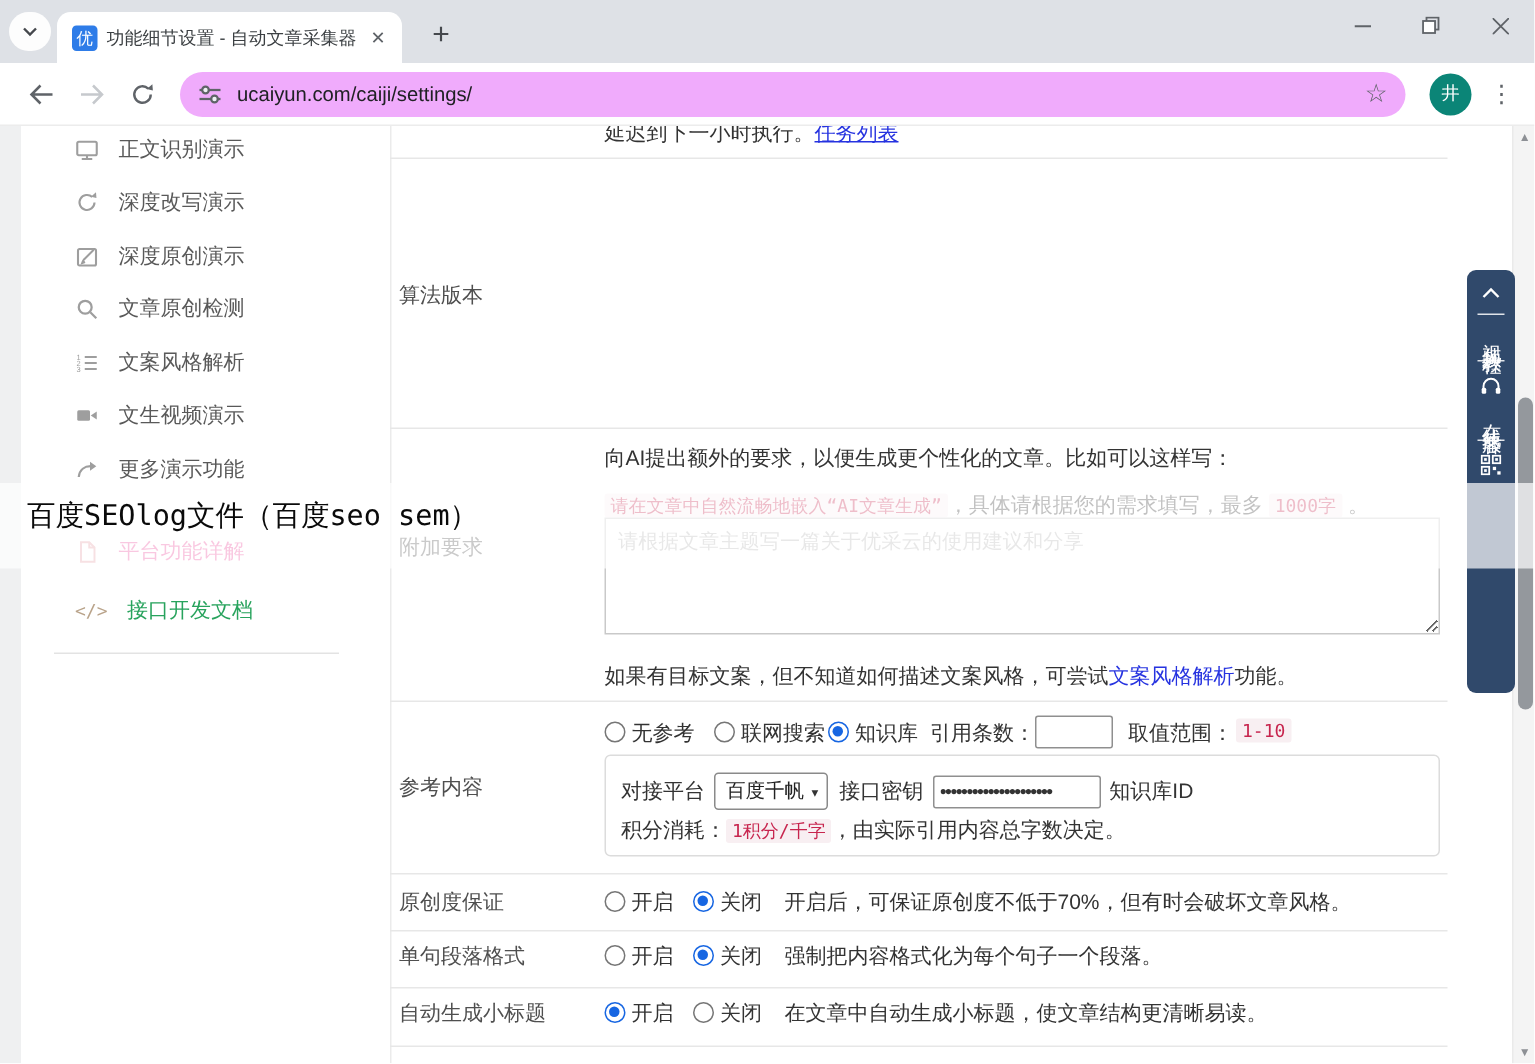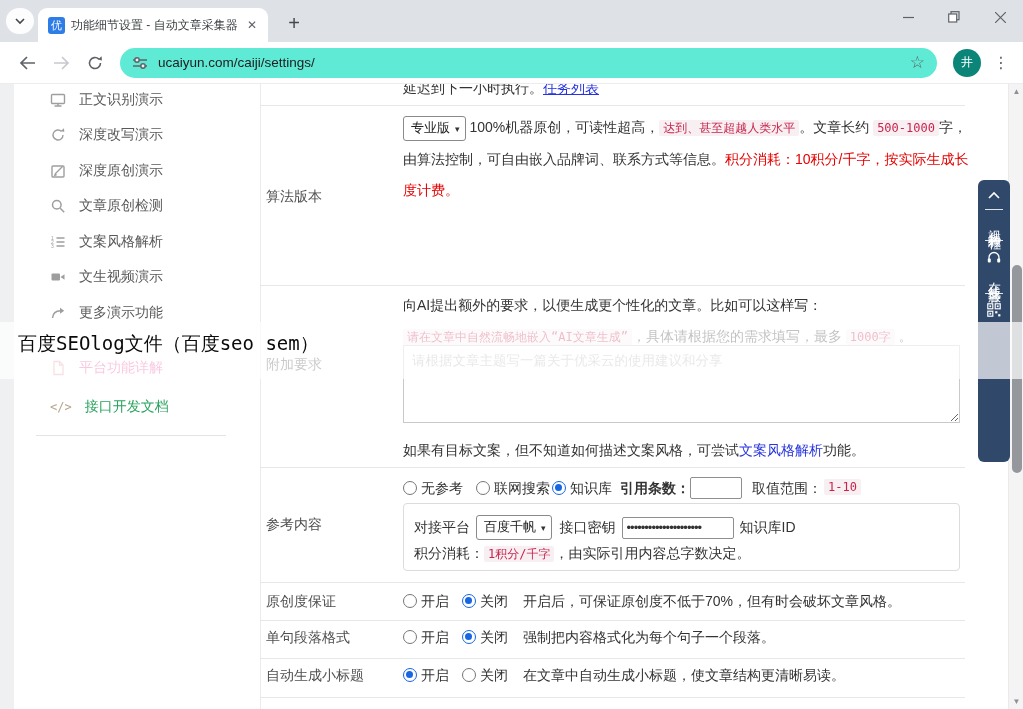--- a/index.html
+++ b/index.html
@@ -13,21 +13,21 @@
   .tab { position:absolute; left:38px; top:8px; width:230px; height:34px; background:#fff; border-radius:9px 9px 0 0; display:flex; align-items:center; padding:0 8px 0 10px; }
   .favicon { width:17px; height:17px; background:#2e7ce8; border-radius:3px; color:#fff; font-size:11px; display:flex; align-items:center; justify-content:center; flex:0 0 auto; }
   .tab-title { flex:1; font-size:12px; color:#3c4043; white-space:nowrap; overflow:hidden; margin:0 6px; }
   .tab-close { flex:0 0 auto; font-size:12px; color:#5f6368; padding:0 3px; }
   .newtab { position:absolute; left:280px; top:9px; width:28px; height:28px; font-size:20px; color:#45484d; display:flex; align-items:center; justify-content:center; }
   .win-controls { position:absolute; right:0; top:0; height:34px; display:flex; }
   .win-btn { width:46px; height:34px; display:flex; align-items:center; justify-content:center; }
 
   .toolbar { height:42px; background:#fff; display:flex; align-items:center; padding:0 10px; position:relative; border-bottom:1px solid #ececec; }
   .nav-ic { width:34px; height:34px; display:flex; align-items:center; justify-content:center; }
-  .omnibox { flex:1; height:30px; background:#5eead4; border-radius:15px; margin:0 8px; display:flex; align-items:center; padding:0 12px; }
+  .omnibox { flex:1; height:30px; background:#f0abfc; border-radius:15px; margin:0 8px; display:flex; align-items:center; padding:0 12px; }
   .omni-url { font-size:13.5px; color:#202124; flex:1; margin-left:10px; }
   .avatar { width:28px; height:28px; border-radius:50%; background:#0b8577; color:#fff; font-size:12px; display:flex; align-items:center; justify-content:center; margin:0 8px; }
   .menu-dots { font-size:16px; color:#5f6368; width:24px; text-align:center; }
 
   
   .page { position:relative; width:1023px; height:625px; background:#fff; overflow:hidden; }
   .edge-strip { position:absolute; left:0; top:0; width:14px; height:625px; background:#eff0f1; }
   .vline { position:absolute; left:260px; top:0; width:1px; height:625px; background:#ebebeb; }
   .hline { position:absolute; left:260px; width:705px; height:1px; background:#e7e7e7; }
   .side-div { position:absolute; left:36px; width:190px; height:1px; background:#e3e3e3; }
@@ -216,41 +216,37 @@
       <span>接口开发文档</span>
     </div>
     <div class="side-div" style="top:351px;"></div>
 
     <div class="para" style="left:403px; top:-6px; width:560px; line-height:20px;">
       <span>延迟到下一小时执行。</span><a class="blue-link" style="text-decoration:underline;cursor:pointer;">任务列表</a>
     </div>
     <div class="hline" style="top:21px;"></div>
 
     <div class="flabel" style="top:104px;">算法版本</div>
-    <div class="para" style="left:403px; top:28px; width:566px;">
-      <span class="sel"><span>专业版</span><span class="car">▾</span></span>
-      <span>100%机器原创，可读性超高，</span><span class="codetag">达到、甚至超越人类水平</span><span>。文章长约 </span><span class="codetag">500-1000</span><span>字，由算法控制，可自由嵌入品牌词、联系方式等信息。</span><span class="red">积分消耗：10积分/千字，按实际生成长度计费。</span>
-    </div>
     <div class="hline" style="top:201px;"></div>
 
     <div class="flabel" style="top:272px;">附加要求</div>
     <div class="para" style="left:403px; top:206px; width:566px;">
       <span>向AI提出额外的要求，以便生成更个性化的文章。比如可以这样写：</span><span class="codetag">请在文章中自然流畅地嵌入“AI文章生成”</span><span>，具体请根据您的需求填写，最多 </span><span class="codetag">1000字</span><span> 。</span>
     </div>
     <textarea class="note-area" placeholder="请根据文章主题写一篇关于优采云的使用建议和分享" style=""></textarea>
     <div class="para" style="left:403px; top:356px; width:566px; line-height:20px;">
       <span>如果有目标文案，但不知道如何描述文案风格，可尝试</span><a class="blue-link" style="cursor:pointer;">文案风格解析</a><span>功能。</span>
     </div>
     <div class="hline" style="top:383px;"></div>
 
     <div class="flabel" style="top:432px;">参考内容</div>
     <span class="ropt" style="left:403px; top:396px;"><span class="radio"></span><span>无参考</span></span>
     <span class="ropt" style="left:476px; top:396px;"><span class="radio"></span><span>联网搜索</span></span>
     <span class="ropt" style="left:552px; top:396px;"><span class="radio checked"></span><span>知识库</span></span>
-    <span class="ropt" style="left:620px; top:396px;font-weight:bold;">引用条数：</span>
+    <span class="ropt" style="left:620px; top:396px;">引用条数：</span>
     <input class="tinput" style="position: absolute; left: 690px; top: 393px; width: 52px;">
     <span class="ropt" style="left:752px; top:396px;">取值范围：</span>
     <span class="codetag" style="position:absolute; left:824px; top:395px;">1-10</span>
 
     <div class="ibox" style="left:403px; top:419px; width:557px; height:68px;">
       <div class="ibox-line" style="top:11px; left:10px; display:flex; align-items:center; white-space:nowrap;">
         <span>对接平台</span>
         <span class="sel" style="margin:0 8px 0 6px;"><span>百度千帆</span><span class="car">▾</span></span>
         <span>接口密钥</span>
         <input class="tinput" style="width: 112px; margin: 0px 6px; letter-spacing: -1px;" value="•••••••••••••••••••••">

